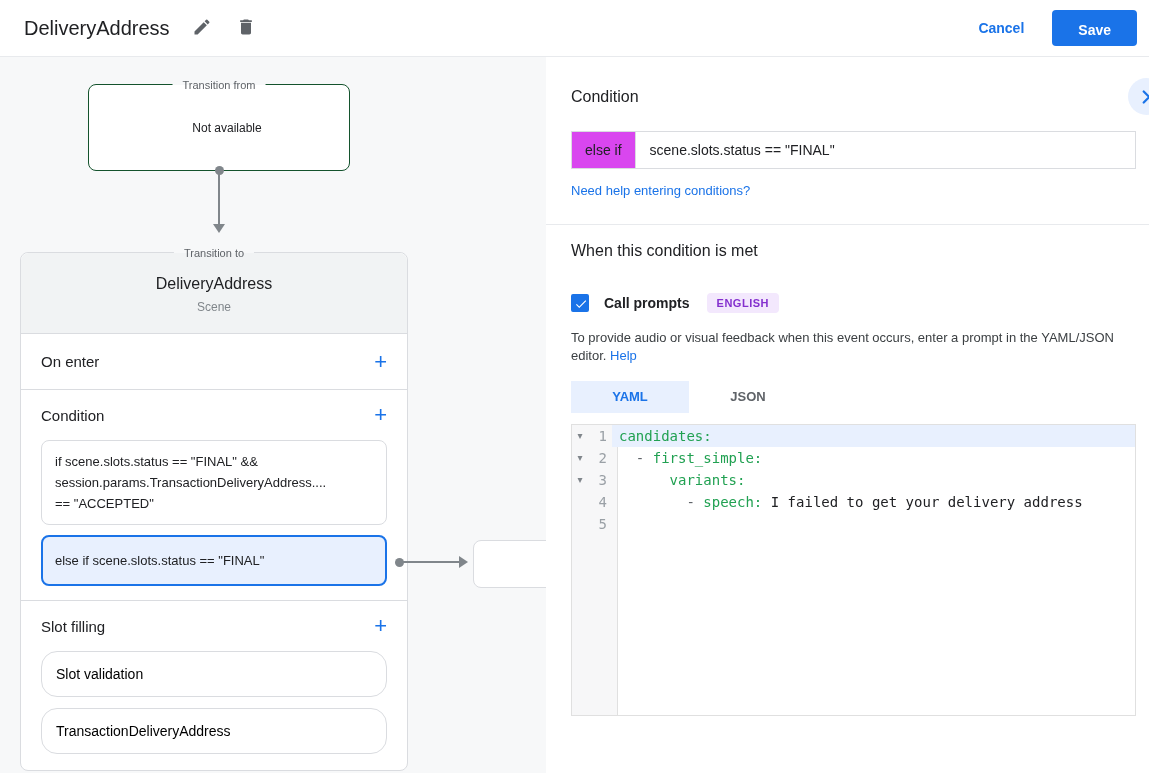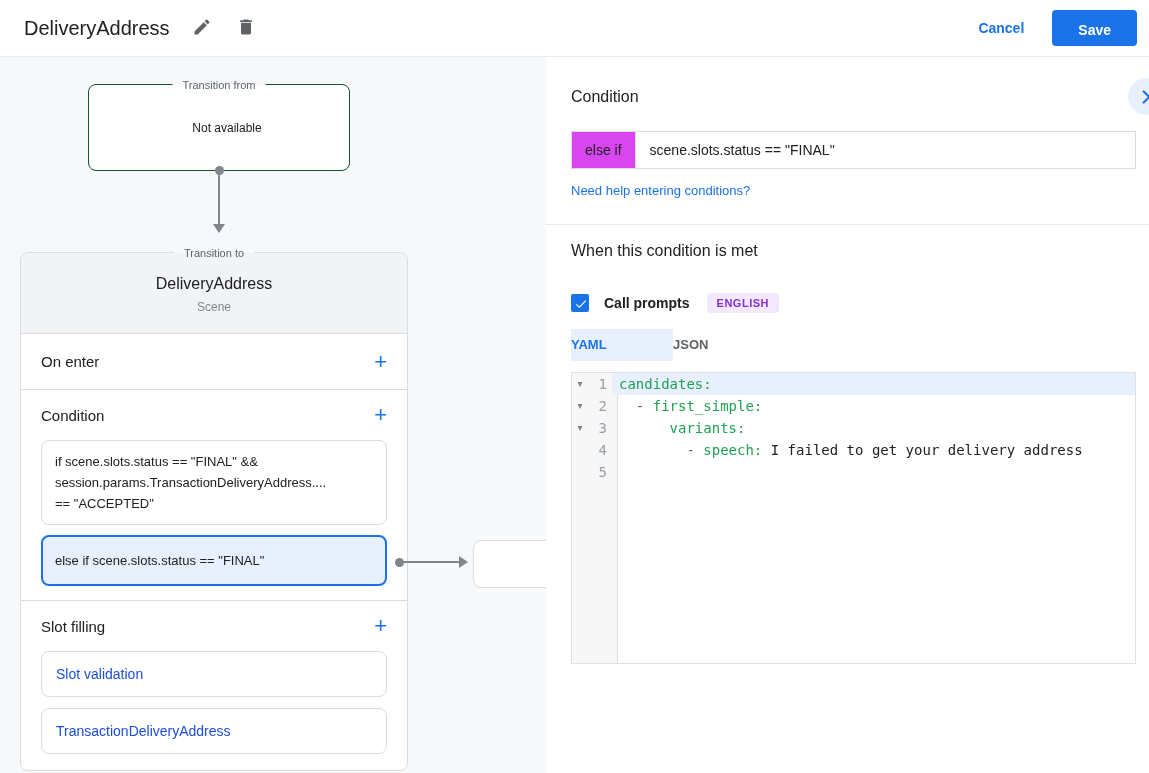--- a/index.html
+++ b/index.html
@@ -58,22 +58,22 @@
     background:none; border:none; font-family:inherit; }
   .card-section { border-bottom:1px solid #dadce0; padding-bottom:14px; }
   .card-section.last { border-bottom:none; }
   .section-title-row { height:50px; display:flex; align-items:center; justify-content:space-between;
     padding:0 20px; }
   .cond-box { margin:0 20px 10px; border:1px solid #dadce0; border-radius:8px;
     padding:10px 13px; font-size:13px; line-height:21px; color:#202124;
     white-space:pre-line; background:#fff; cursor:pointer; }
   .cond-box.selected { background:#e8f0fe; border:2px solid #1a73e8; padding:13px 12px;
     margin-bottom:0; }
-  .slot-box { margin:0 20px 11px; border:1px solid #dadce0; border-radius:8px;
-    padding:14px; font-size:14px; color:#1d4ed8; background:#fff; cursor:pointer; }
+  .slot-box { margin:0 20px 11px; border:1px solid #dadce0; border-radius:16px;
+    padding:14px; font-size:14px; color:#000000; background:#fff; cursor:pointer; }
 
   
   .collapse-btn { position:absolute; right:-16px; top:21px; width:37px; height:37px;
     border-radius:50%; background:#e8f0fe; border:none; cursor:pointer; }
   .collapse-btn svg { position:absolute; left:7px; top:8px; }
   .panel-h { font-size:16px; font-weight:400; color:#202124; }
   .panel-title { padding-top:31px; }
   .cond-row { display:flex; margin-top:25px; height:38px; }
   .cond-prefix { background:#d946ef; border:1px solid #dadce0; border-right:none;
     font-size:14px; color:#202124; padding:0 13px; line-height:36px;text-align:center; }
@@ -87,21 +87,21 @@
   .check-row { display:flex; align-items:center; margin-top:33px; cursor:pointer; }
   .checkbox { width:18px; height:18px; border-radius:2px; flex:none; position:relative; }
   .checkbox.unchecked { border:2px solid #5f6368; background:#fff; }
   .checkbox.checked { background:#1a73e8; border:2px solid #1a73e8; }
   .checkbox svg { position:absolute; left:1px; top:1px; }
   .check-label { font-size:14px; font-weight:bold; color:#202124; margin-left:15px; }
   .badge { margin-left:17px; background:#f3e8fd; color:#8430ce; font-size:11px;
     font-weight:bold; letter-spacing:0.5px; padding:4px 10px; border-radius:4px; }
   .desc { margin-top:16px; font-size:13px; line-height:18px; color:#3c4043; max-width:565px; }
   .tabs { display:flex; margin-top:16px; }
-  .tab { width:102px; height:32px; line-height:32px; font-size:13px;
+  .tab { width:118px; height:32px; line-height:32px; text-align:center; font-size:13px;
     font-weight:bold; color:#5f6368; cursor:pointer; }
   .tab.active { background:#e8f0fe; color:#1a73e8; }
 
   
   .editor { margin-top:11px; height:292px; border:1px solid #e0e0e0;
     font-family:"DejaVu Sans Mono", monospace; font-size:14px;
     background:linear-gradient(90deg,#f7f7f8 0,#f7f7f8 45px,#e0e0e0 45px,#e0e0e0 46px,#fff 46px);
     overflow:hidden; }
   .ed-row { display:flex; height:22px; line-height:22px; }
   .ed-fold { width:16px; text-align:center; font-size:10px; color:#80868b;
@@ -220,20 +220,22 @@
         <span>
           <svg width="14" height="14" viewBox="0 0 24 24" fill="#ffffff">
               <path d="M9 16.2L4.8 12l-1.4 1.4L9 19 21 7l-1.4-1.4z"></path>
             </svg>
         </span>
       </span>
       <span class="check-label">Call prompts</span>
       <span class="badge">ENGLISH</span>
     </label>
 
+    <p class="desc"><span>To provide audio or visual feedback when this event occurs, enter a prompt in the YAML/JSON editor.</span>
+      <a class="inline-link">Help</a></p>
 
     <div class="tabs">
       <div class="tab active">YAML</div>
       <div class="tab">JSON</div>
     </div>
 
     <div class="editor">
         <div class="ed-row active">
           <span class="ed-fold">▾</span>
           <span class="ed-num">1</span>

